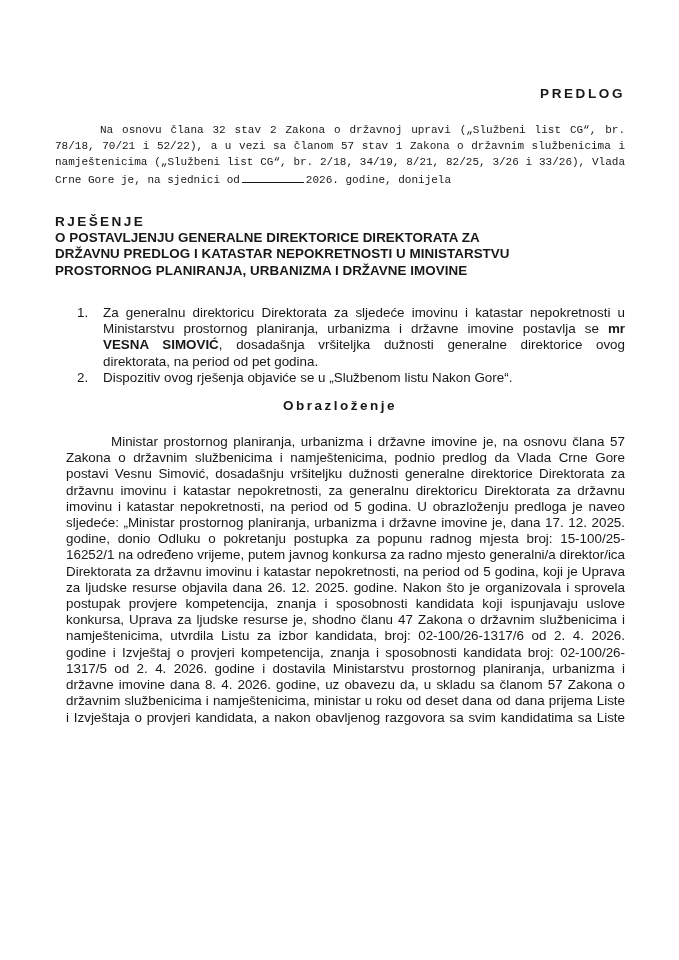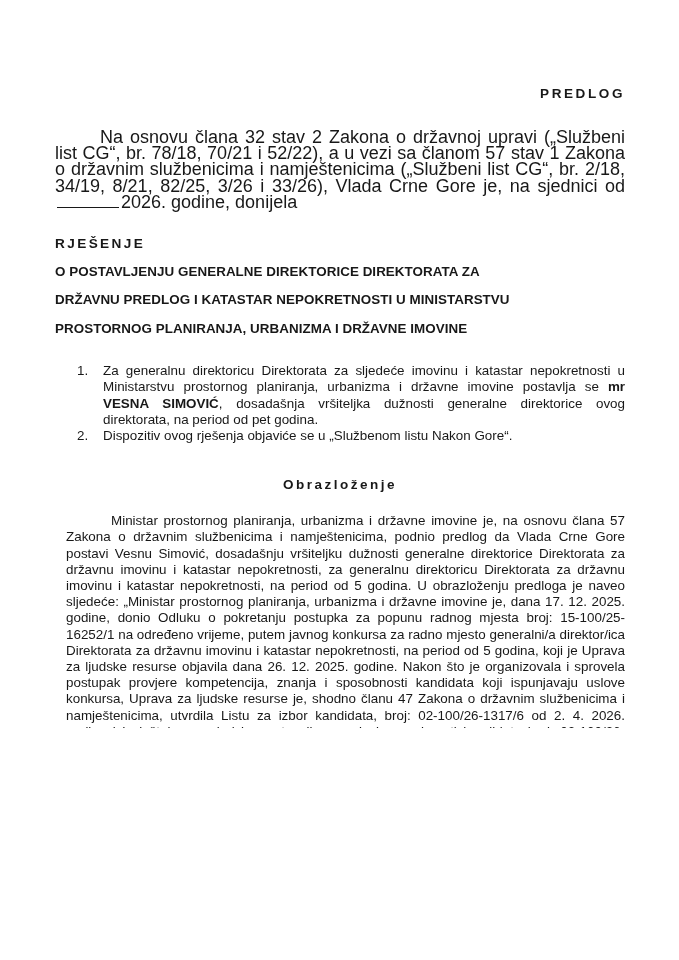--- a/index.html
+++ b/index.html
@@ -25,26 +25,27 @@
   }
   .doc-header {
     margin-top: 86px;
     text-align: right;
     font-size: 13.5px;
     font-weight: bold;
     letter-spacing: 2.6px;
     line-height: 16px;
   }
   .intro {
-    margin-top: 27px;
-    font-size: 18px;
+    margin-top: 20px;
+    font-size: 11px;
     line-height: 16.2px;
     text-align: justify;
     text-indent: 45px;
     hyphens: none;
+    font-family: Liberation Mono, monospace;
   }
   .blank-fill {
     display: inline-block;
     width: 62px;
     border-bottom: 1.3px solid #181818;
     height: 11px;
     vertical-align: baseline;
     margin: 0 2px;
   }
   .title-block {
@@ -55,21 +56,20 @@
     font-size: 13.6px;
     font-weight: bold;
     letter-spacing: 2.4px;
     line-height: 17px;
   }
   .title-sub {
     font-size: 13.4px;
     font-weight: bold;
     line-height: 16.4px;
     letter-spacing: 0.05px;
-    margin-top: 12px;
   }
   .ordered-list {
     margin: 26px 0 0 0;
     padding: 0;
     list-style: none;
     font-size: 13.4px;
     line-height: 16.2px;
   }
   .ordered-list li {
     position: relative;
@@ -81,21 +81,21 @@
     position: absolute;
     left: 22px;
     top: 0;
     width: 20px;
     text-align: left;
   }
   .ordered-list li.last-item {
     text-align: left;
   }
   .section-heading {
-    margin-top: 33px;
+    margin-top: 12px;
     text-align: center;
     font-size: 13.5px;
     font-weight: bold;
     letter-spacing: 2.5px;
     line-height: 16px;
   }
   .body-text {
     margin-top: 20px;
     font-size: 13.4px;
     line-height: 16.2px;

